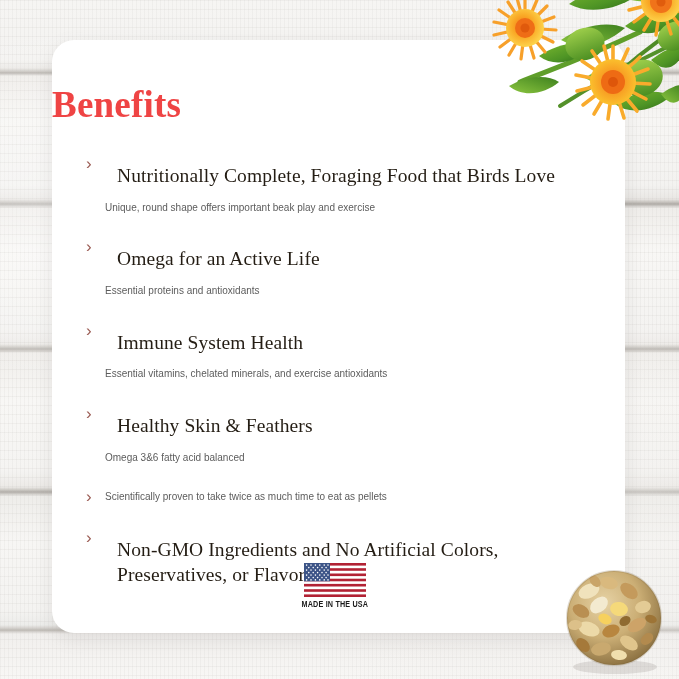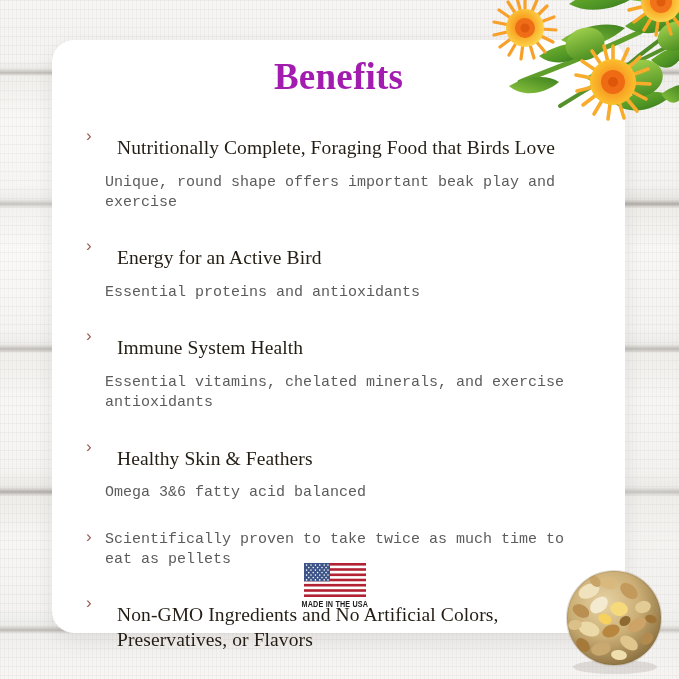--- a/index.html
+++ b/index.html
@@ -61,28 +61,28 @@
     left: 52px;
     top: 40px;
     width: 573px;
     height: 593px;
     background: #ffffff;
     border-radius: 22px;
     box-shadow: 0 6px 18px rgba(120,116,112,0.14);
   }
 
   #page-title {
-    text-align: center;
+    text-align: left;
     font-family: "Liberation Serif", serif;
     font-weight: bold;
     font-size: 37px;
     letter-spacing: 0.2px;
-    color: #a21caf;
+    color: #ef4444;
     margin: 0;
-    padding-top: 15px;
+    padding-top: 43px;
   }
 
   
   #benefits-list {
     margin: 0;
     padding: 26px 34px 0 34px;
     list-style: none;
   }
   .benefit-item {
     display: flex;
@@ -106,22 +106,22 @@
   .benefit-heading {
     font-family: "Liberation Serif", serif;
     font-weight: normal;
     font-size: 19.5px;
     line-height: 1.27;
     color: #241d14;
     letter-spacing: 0.1px;
     margin: 12px;
   }
   .benefit-sub {
-    font-family: Liberation Mono, monospace;
-    font-size: 15px;
+    font-family: Liberation Sans, sans-serif;
+    font-size: 10px;
     line-height: 1.35;
     color: #5c5c5c;
     margin: 5px 0 0 0;
   }
 
   
   #usa-badge {
     position: absolute;
     left: 0;
     right: 8px;
@@ -180,21 +180,21 @@
       <span class="chevron-icon">›</span>
       <div class="benefit-text">
         <p class="benefit-heading">Nutritionally Complete, Foraging Food that Birds Love</p>
         <p class="benefit-sub">Unique, round shape offers important beak play and exercise</p>
       </div>
     </li>
 
     <li class="benefit-item">
       <span class="chevron-icon">›</span>
       <div class="benefit-text">
-        <p class="benefit-heading">Energy for an Active Bird</p>
+        <p class="benefit-heading">Omega for an Active Life</p>
         <p class="benefit-sub">Essential proteins and antioxidants</p>
       </div>
     </li>
 
     <li class="benefit-item">
       <span class="chevron-icon">›</span>
       <div class="benefit-text">
         <p class="benefit-heading">Immune System Health</p>
         <p class="benefit-sub">Essential vitamins, chelated minerals, and exercise antioxidants</p>
       </div>

